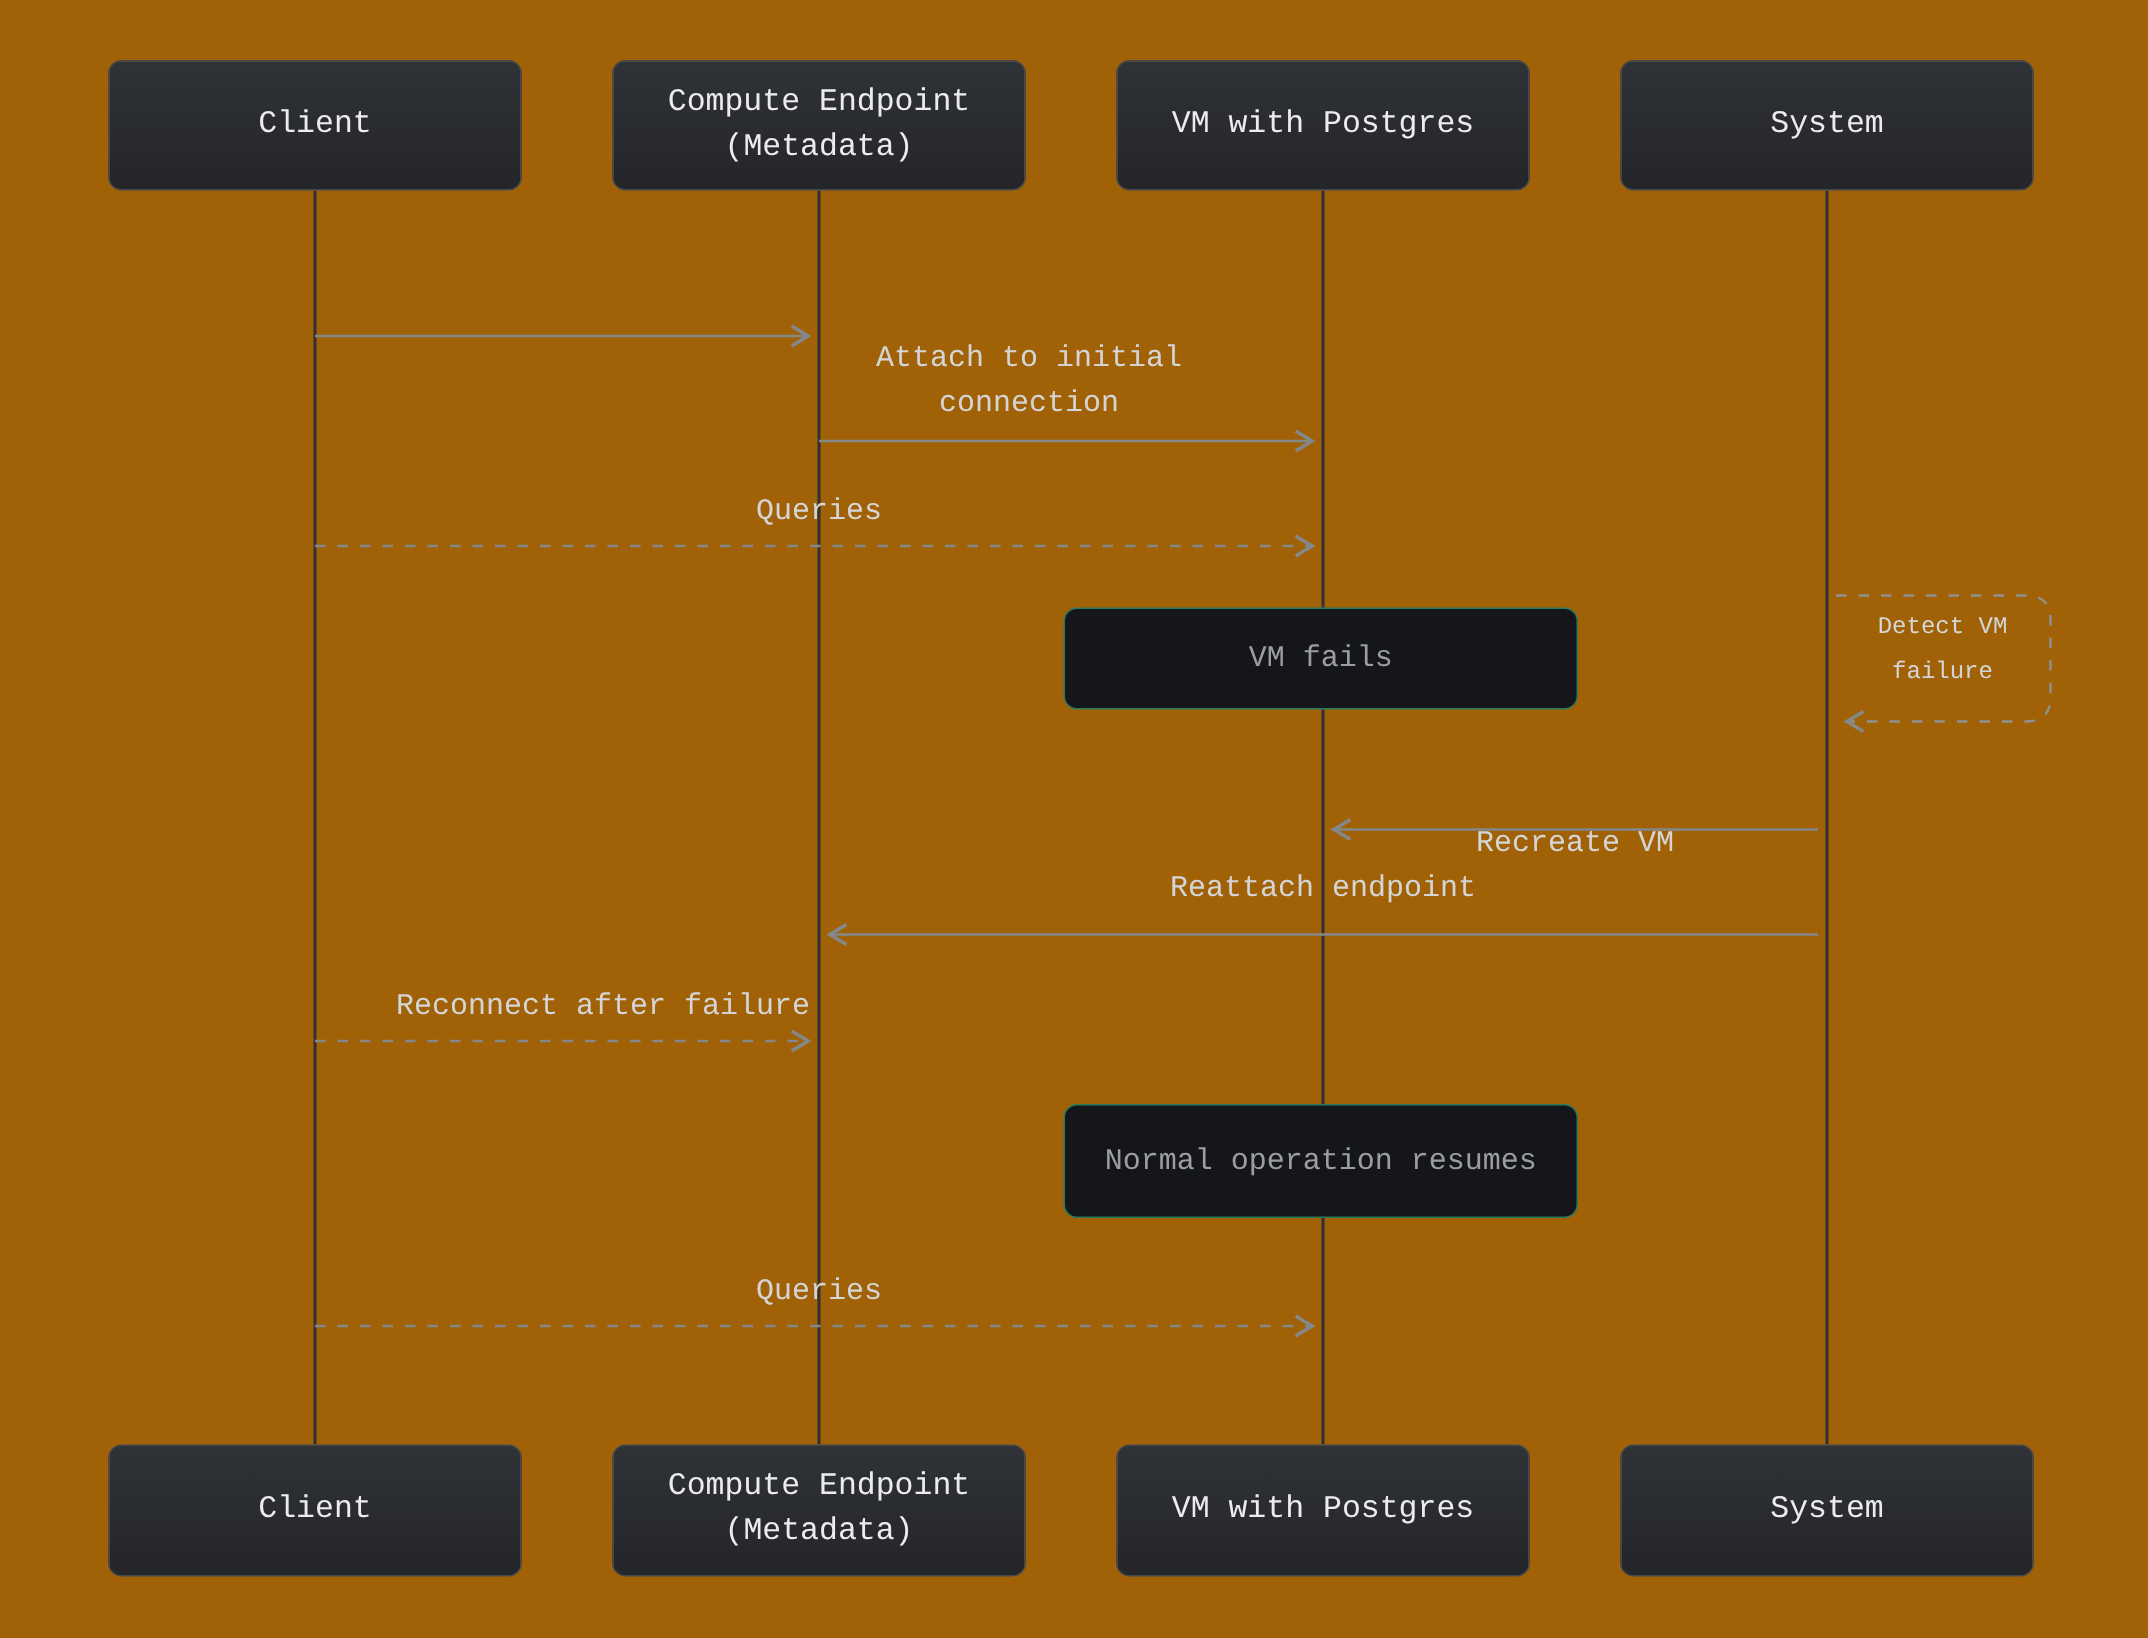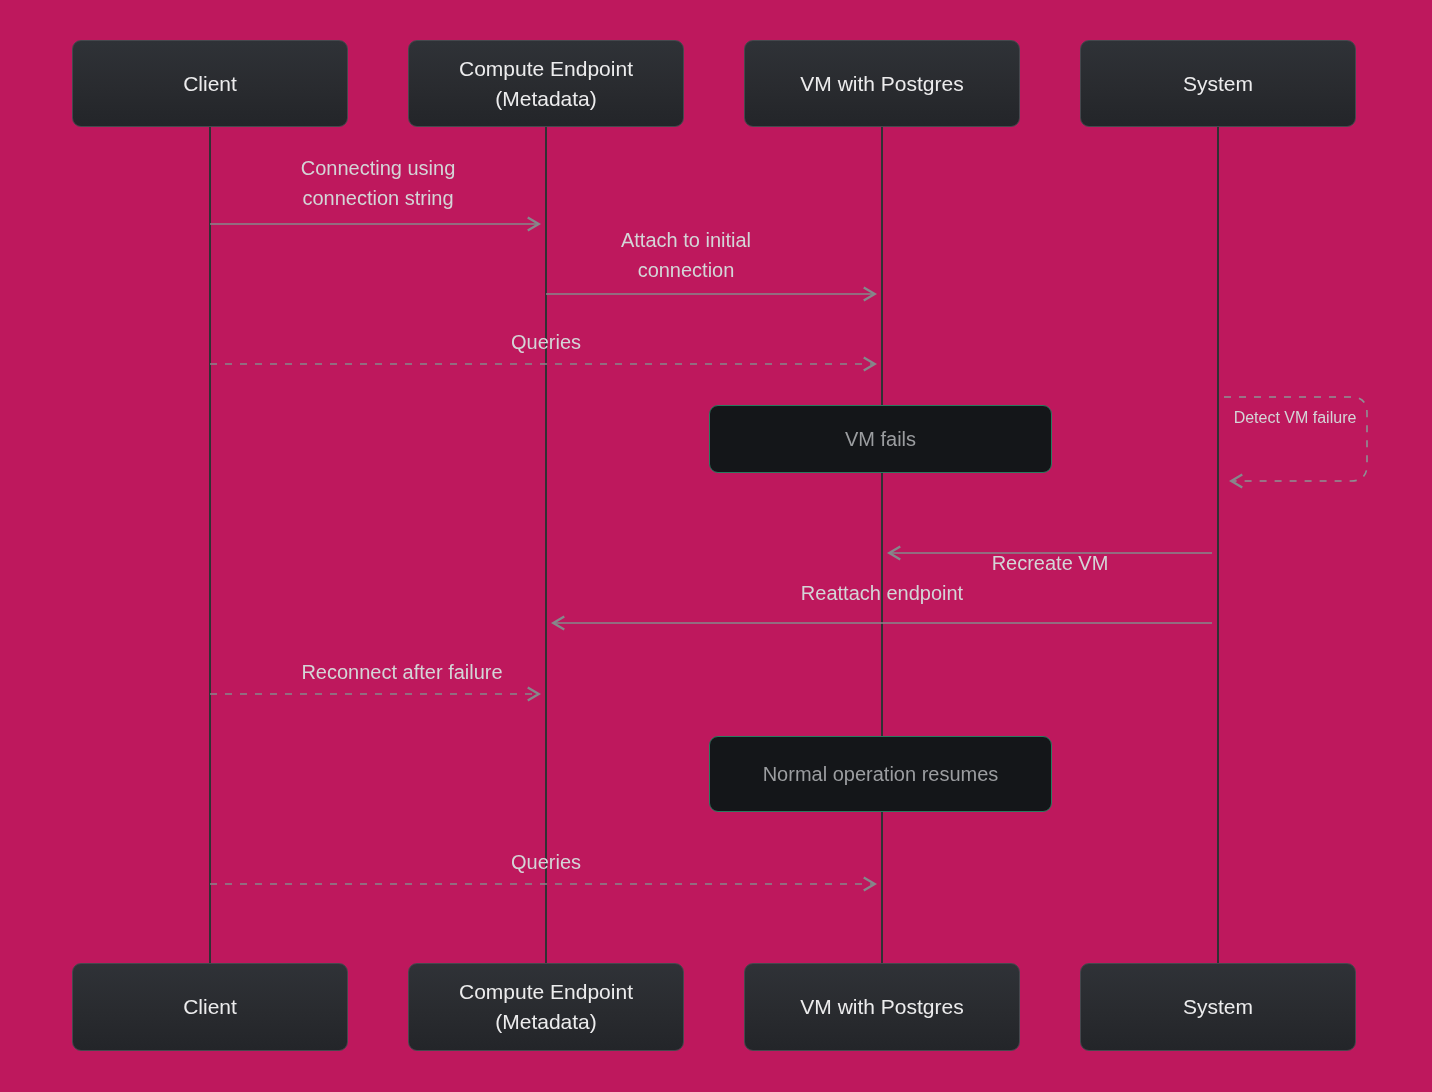--- a/index.html
+++ b/index.html
@@ -1,20 +1,20 @@
 <!DOCTYPE html>
 <html><head>
 <meta charset="utf-8">
 <style>
   html,body{margin:0;padding:0;background:#0e0f11;}
   .stage{
     position:relative;
     width:1432px;height:1092px;
-    background:#be185d;
-    font-family:Liberation Sans, sans-serif;
+    background:#a16207;
+    font-family:Liberation Mono, monospace;
     overflow:hidden;
   }
   svg.lines{position:absolute;left:0;top:0;}
   .actor{
     position:absolute;
     width:276px;height:87px;
     box-sizing:border-box;
     border:1px solid #45484d;
     border-radius:9px;
     background:linear-gradient(180deg,#2f3237 0%,#292b2f 55%,#232529 100%);
@@ -80,21 +80,20 @@
     <line x1="210" y1="884" x2="874" y2="884" stroke="#85888b" stroke-width="1.6" stroke-dasharray="7 8" marker-end="url(#chev)"></line>
 
     <path d="M1224,397 H1351 Q1367,397 1367,413 V465 Q1367,481 1351,481 H1232" fill="none" stroke="#8e9194" stroke-width="1.6" stroke-dasharray="7 8" marker-end="url(#chev)"></path>
   </svg>
 
   <div class="actor" style="left:72px;top:40px;">Client</div>
   <div class="actor" style="left:408px;top:40px;">Compute Endpoint (Metadata)</div>
   <div class="actor" style="left:744px;top:40px;">VM with Postgres</div>
   <div class="actor" style="left:1080px;top:40px;">System</div>
 
-  <div class="msg-label wrap" style="left:378px;top:153px;width:240px;">Connecting using connection string</div>
   <div class="msg-label wrap" style="left:686px;top:225px;width:210px;">Attach to initial connection</div>
   <div class="msg-label" style="left:546px;top:327px;">Queries</div>
   <div class="msg-label" style="left:1050px;top:548px;">Recreate VM</div>
   <div class="msg-label" style="left:882px;top:558px;margin-top:20px;">Reattach endpoint</div>
   <div class="msg-label" style="left:378px;top:657px;margin-left:24px;">Reconnect after failure</div>
   <div class="msg-label" style="left:546px;top:847px;">Queries</div>
 
   <div class="note" style="top:405px;height:68px;">VM fails</div>
   <div class="note" style="top:736px;height:76px;">Normal operation resumes</div>
 

